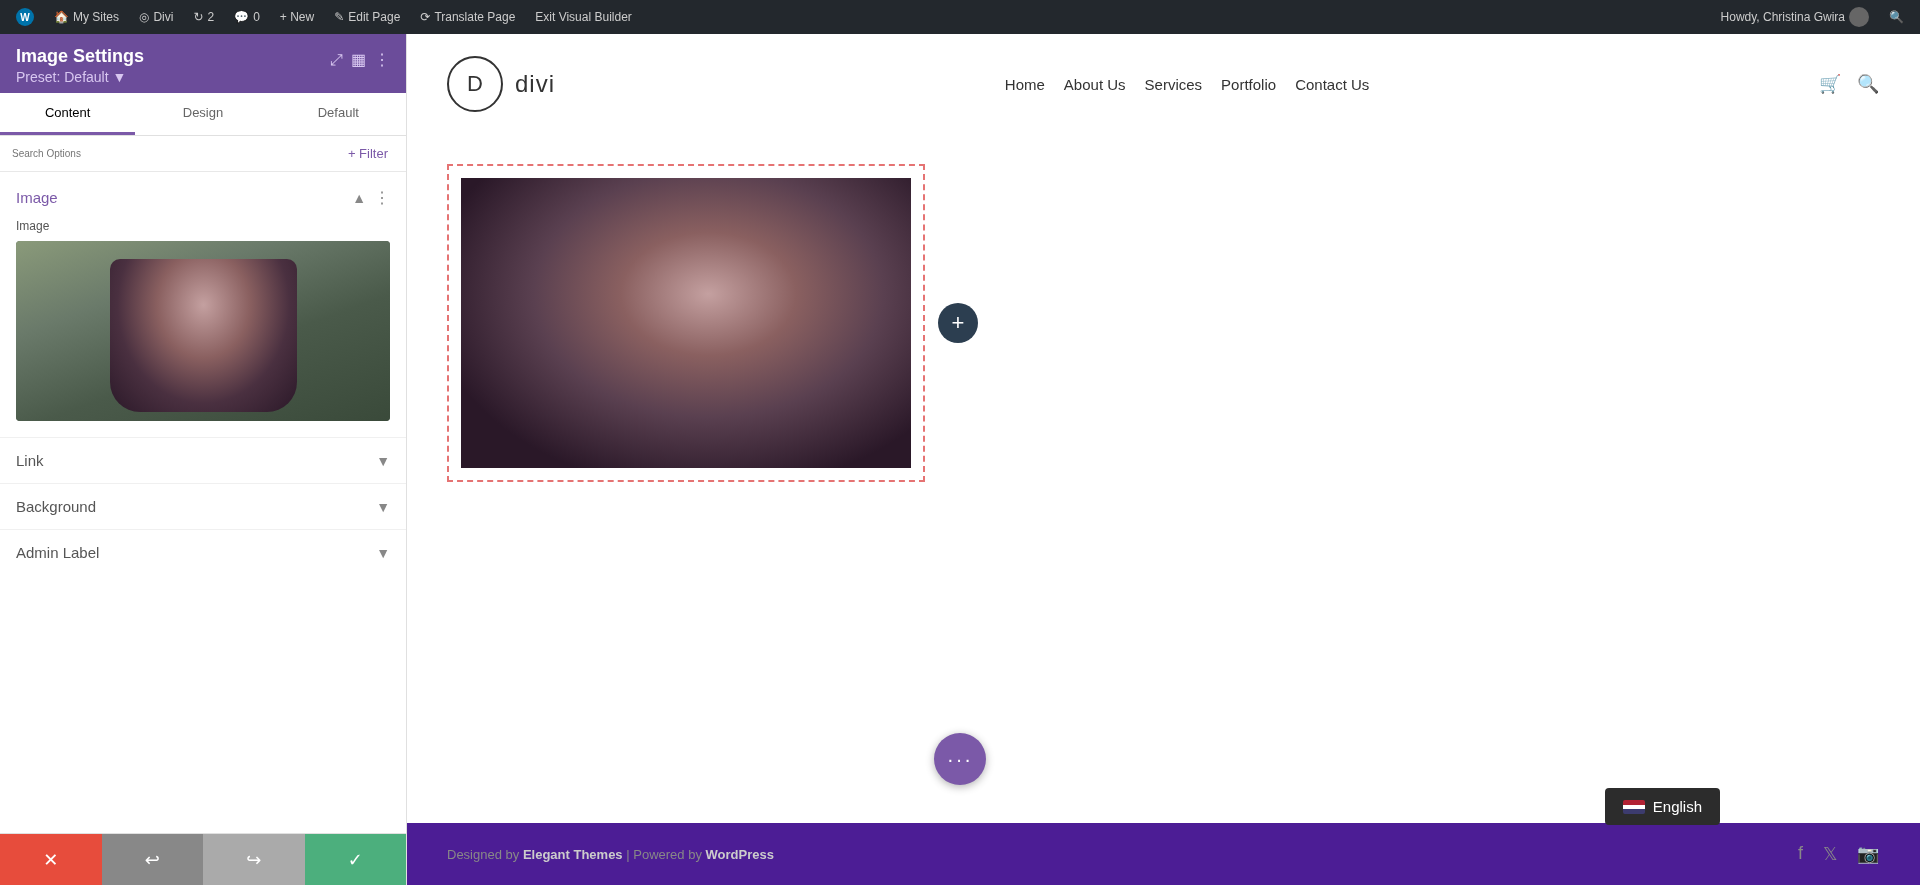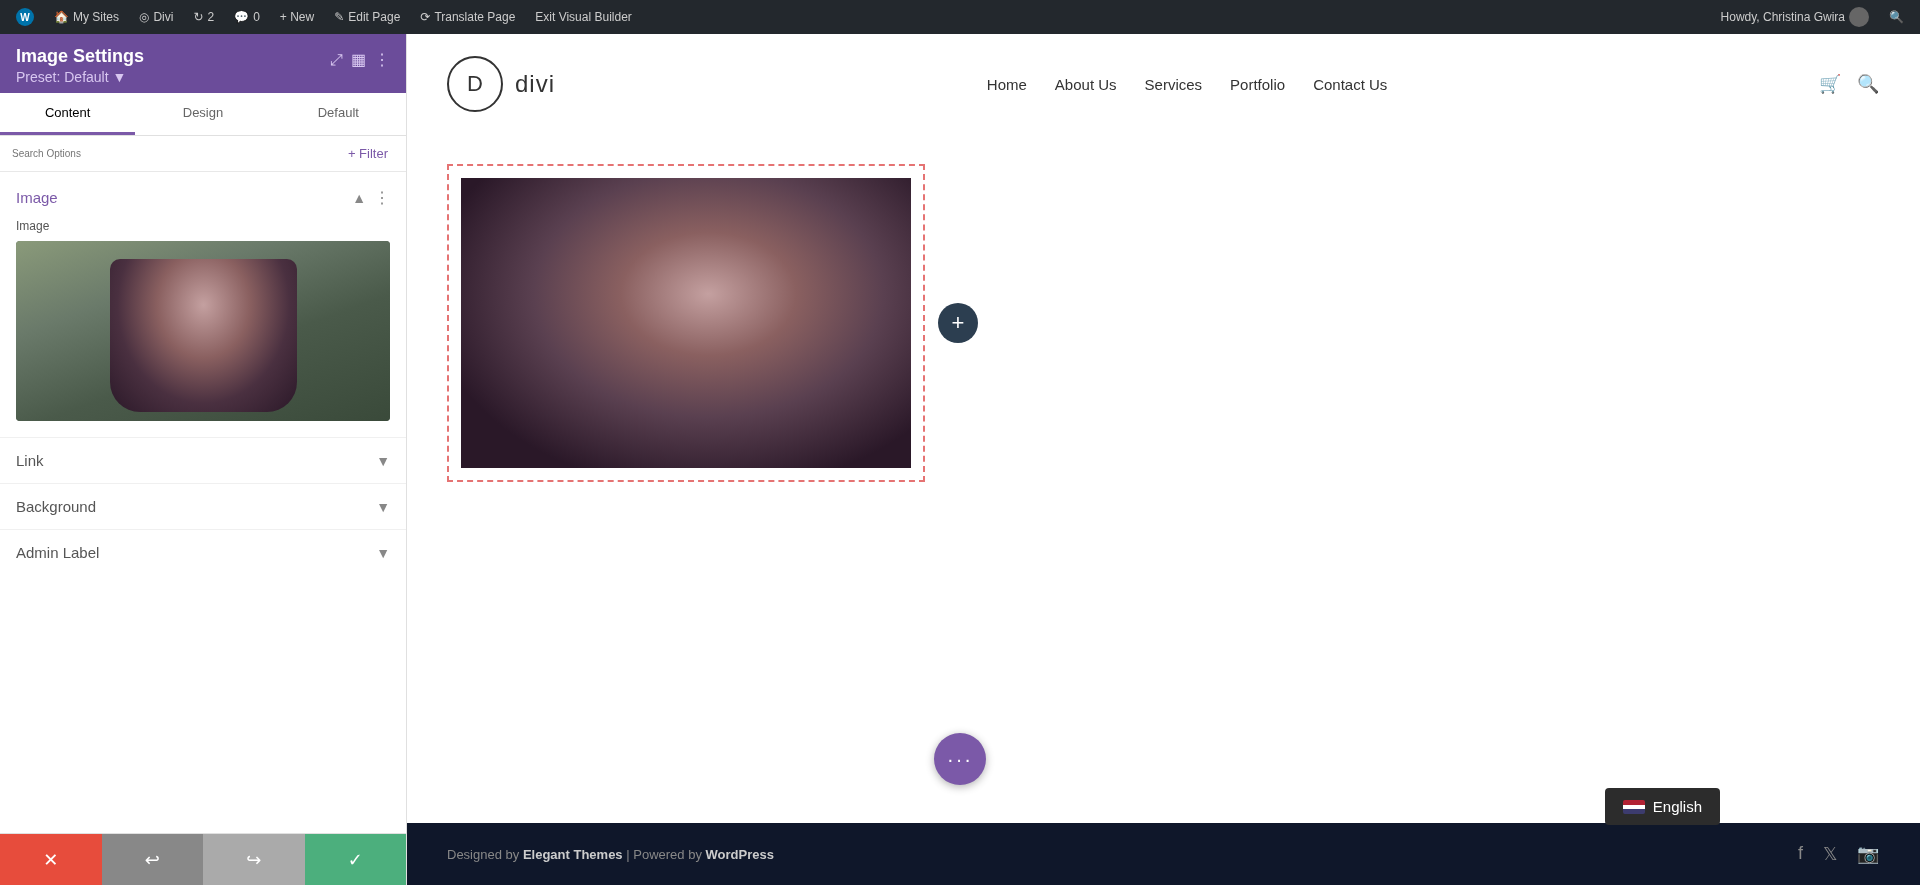--- a/index.html
+++ b/index.html
@@ -277,21 +277,21 @@
     }
     .site-logo-text {
       font-size: 24px;
       color: #333;
       font-weight: 300;
       letter-spacing: 1px;
     }
     .site-nav {
       display: flex;
       align-items: flex-end;
-      gap: 28px;
+      gap: 19px;
     }
     .site-nav a {
       text-decoration: none;
       color: #333;
       font-size: 15px;
       font-weight: 500;
     }
     .site-nav-icons {
       display: flex;
       align-items: center;
@@ -345,21 +345,21 @@
       background: #2c3e50;
       border-radius: 50%;
       display: flex; align-items: center; justify-content: center;
       color: #fff;
       font-size: 22px;
       cursor: pointer;
     }
 
     
     .site-footer {
-      background: #0f172a;
+      background: #4c1d95;
       color: #888;
       padding: 20px 40px;
       display: flex;
       align-items: center;
       justify-content: space-between;
       flex-shrink: 0;
     }
     .footer-text { font-size: 13px; }
     .footer-text strong { color: #ccc; }
     .footer-icons {

